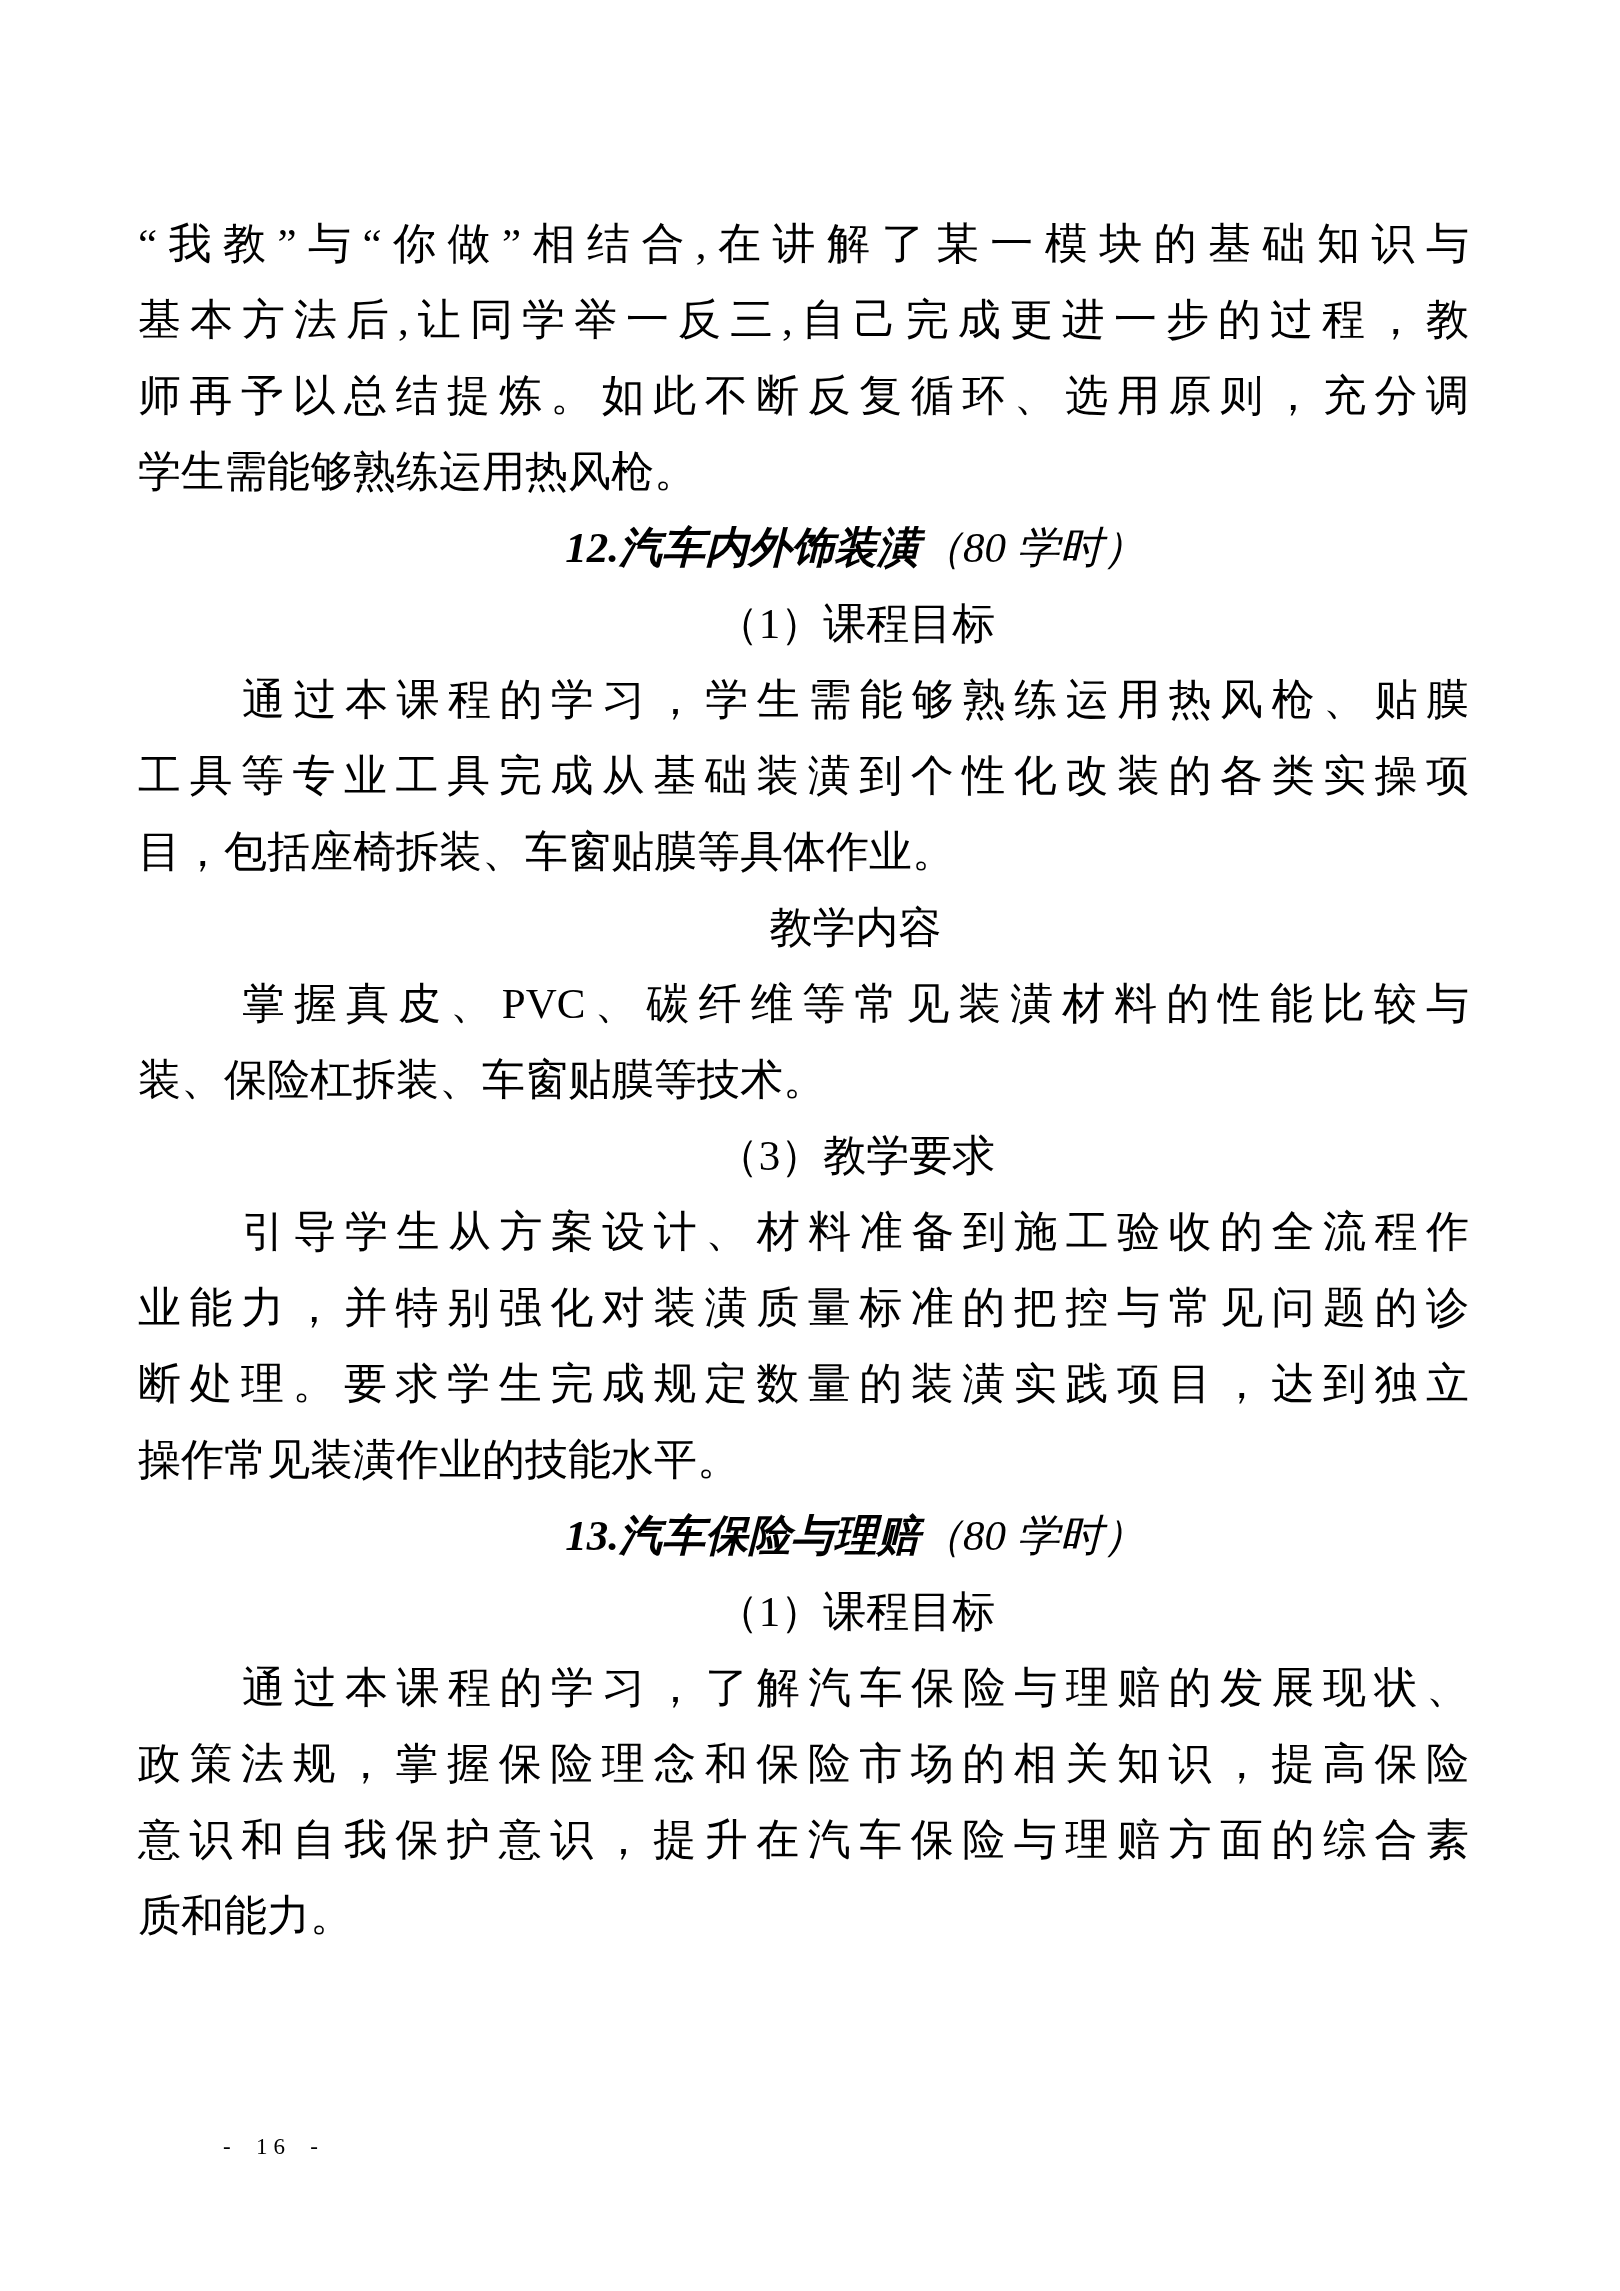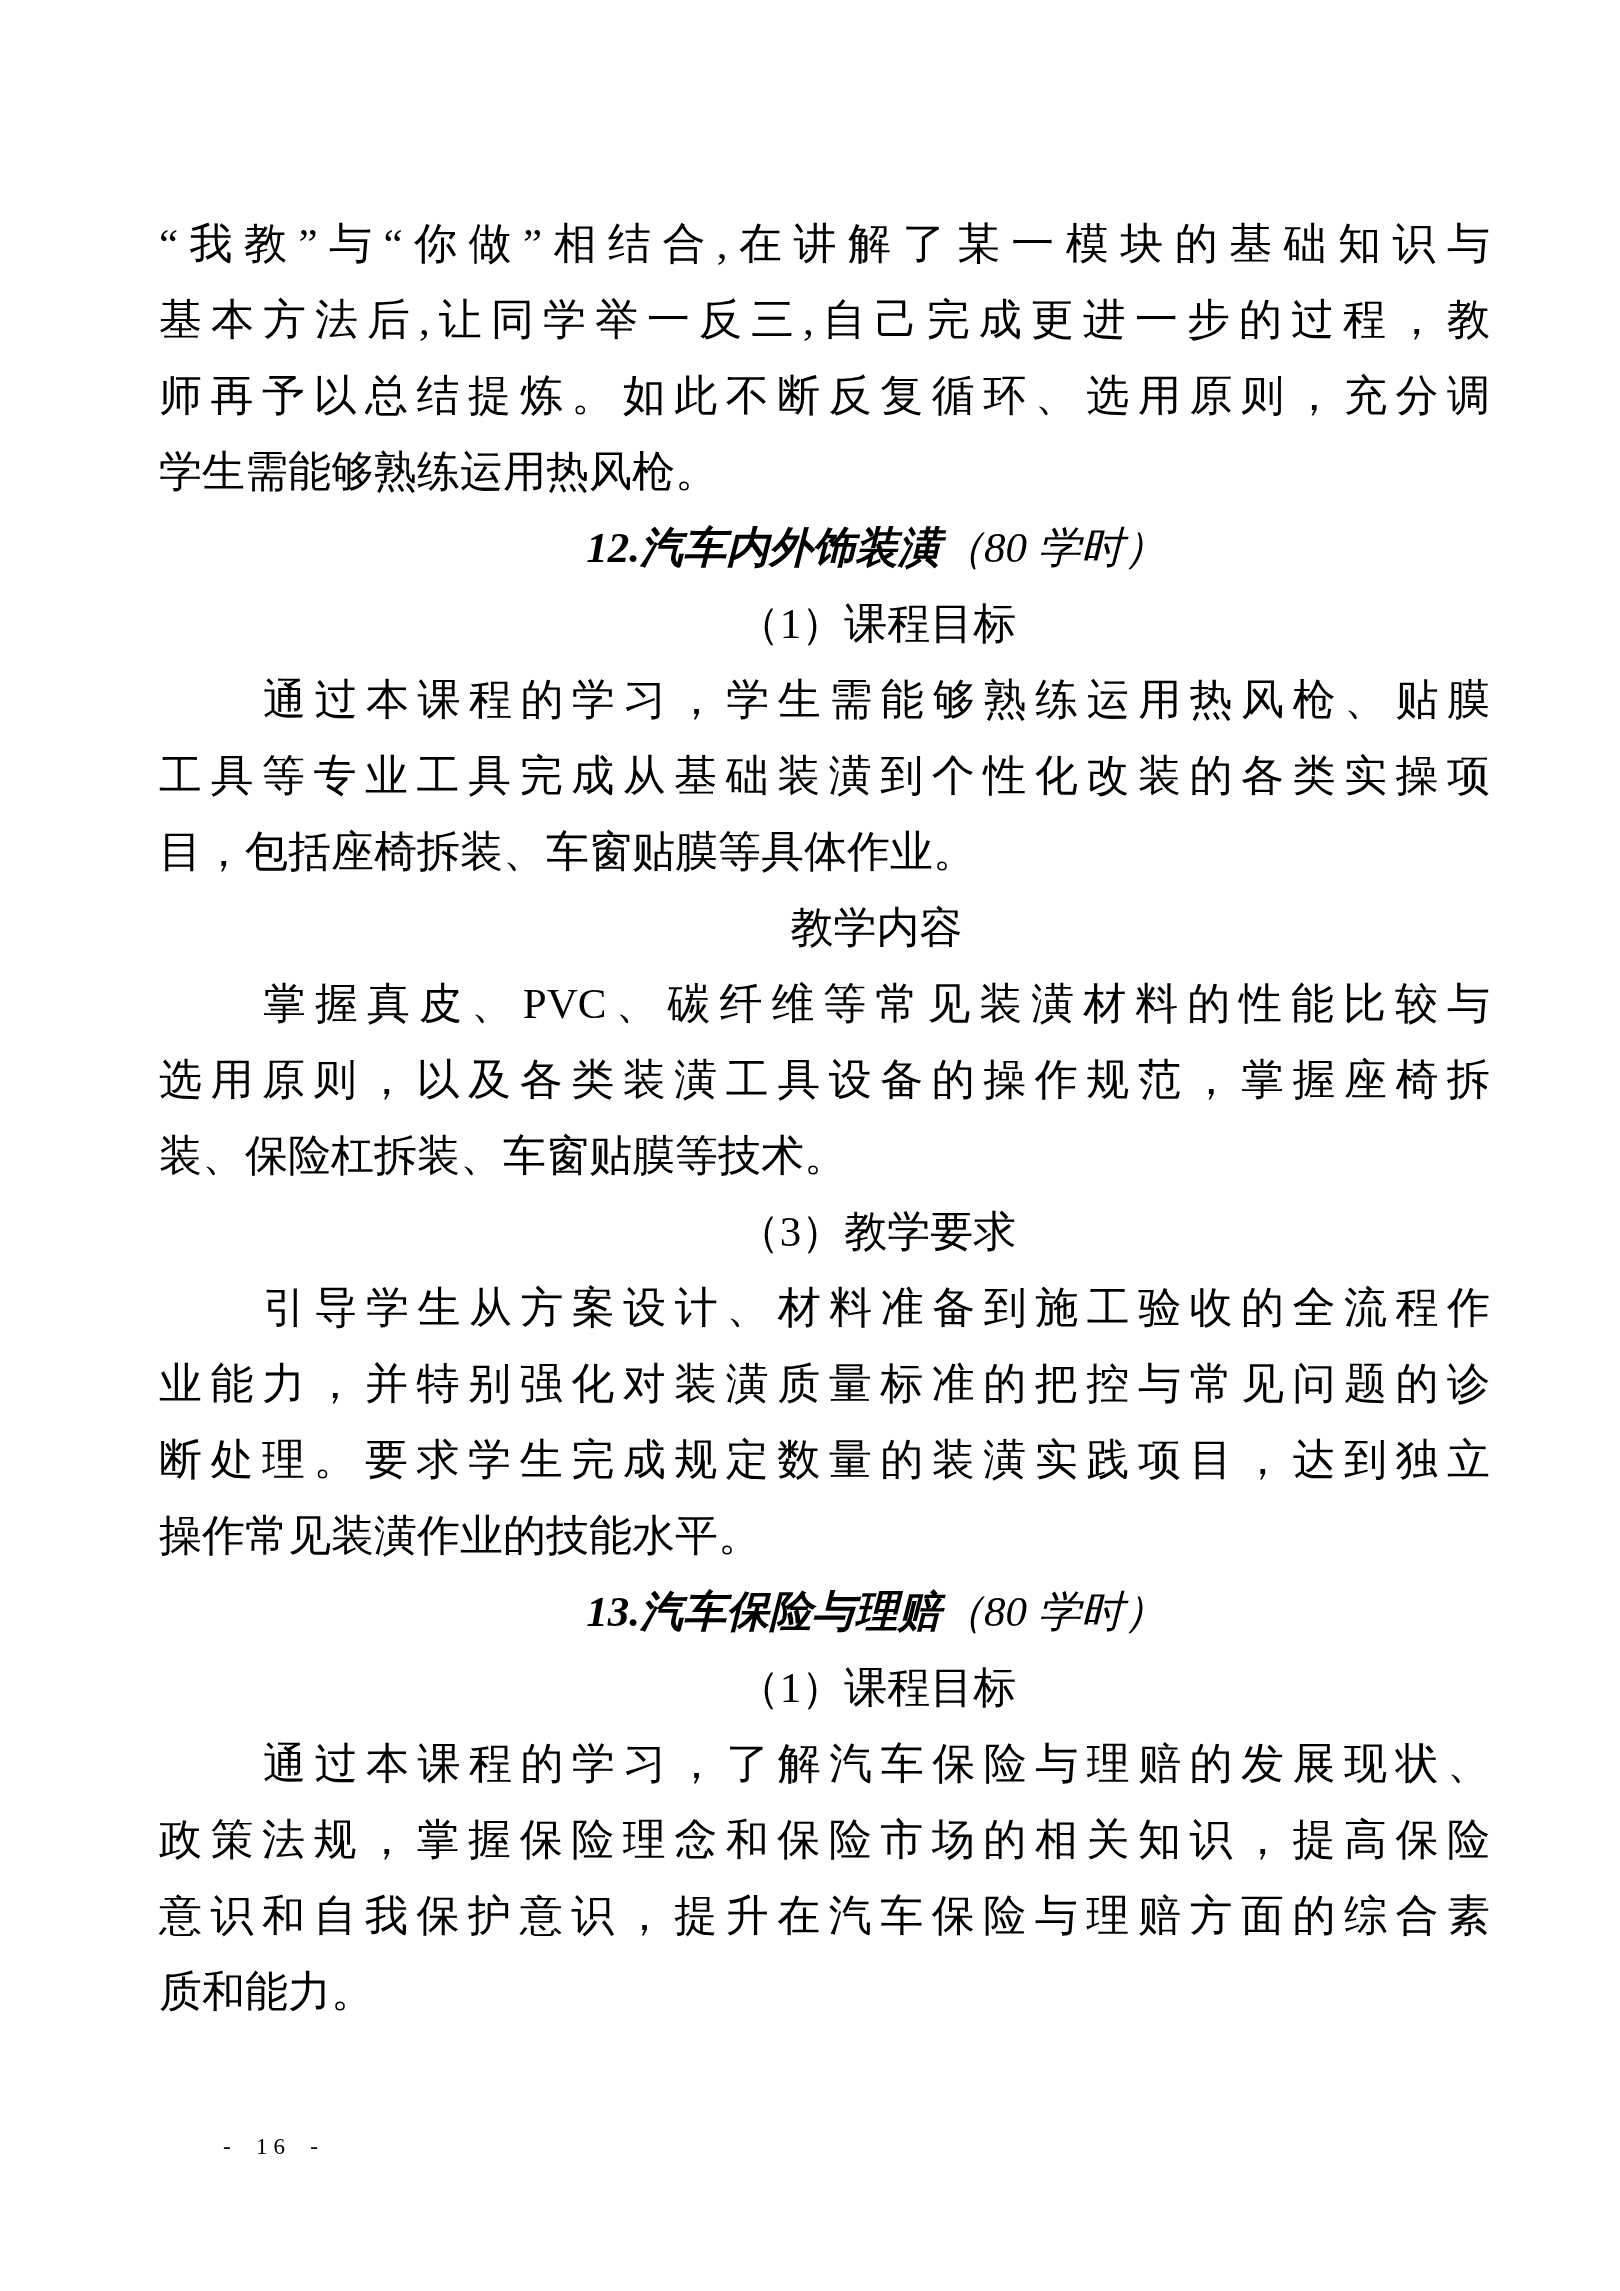--- a/index.html
+++ b/index.html
@@ -11,21 +11,21 @@
     position:relative;
     width:1620px;
     height:2292px;
     background:#ffffff;
     overflow:hidden;
     font-family:"Liberation Serif", serif;
     color:#000000;
   }
   .content{
     position:absolute;
-    left:159px;
+    left:138px;
     top:206px;
     width:1331px;
   }
   .line{
     height:76px;
     line-height:76px;
     font-size:43px;
   }
   .line.body{
     text-align:justify;
@@ -72,21 +72,20 @@
       <div class="line body">基本方法后,让同学举一反三,自己完成更进一步的过程，教</div>
       <div class="line body">师再予以总结提炼。如此不断反复循环、选用原则，充分调</div>
       <div class="line end">学生需能够熟练运用热风枪。</div>
       <div class="line heading"><span class="heading-bold">12.汽车内外饰装潢</span><span class="heading-rest">（80 学时）</span></div>
       <div class="line label">（1）课程目标</div>
       <div class="line body-indent">通过本课程的学习，学生需能够熟练运用热风枪、贴膜</div>
       <div class="line body">工具等专业工具完成从基础装潢到个性化改装的各类实操项</div>
       <div class="line end">目，包括座椅拆装、车窗贴膜等具体作业。</div>
       <div class="line label">教学内容</div>
       <div class="line body-indent">掌握真皮、PVC、碳纤维等常见装潢材料的性能比较与</div>
-      <div class="line body">选用原则，以及各类装潢工具设备的操作规范，掌握座椅拆</div>
       <div class="line end">装、保险杠拆装、车窗贴膜等技术。</div>
       <div class="line label">（3）教学要求</div>
       <div class="line body-indent">引导学生从方案设计、材料准备到施工验收的全流程作</div>
       <div class="line body">业能力，并特别强化对装潢质量标准的把控与常见问题的诊</div>
       <div class="line body">断处理。要求学生完成规定数量的装潢实践项目，达到独立</div>
       <div class="line end">操作常见装潢作业的技能水平。</div>
       <div class="line heading"><span class="heading-bold">13.汽车保险与理赔</span><span class="heading-rest">（80 学时）</span></div>
       <div class="line label">（1）课程目标</div>
       <div class="line body-indent">通过本课程的学习，了解汽车保险与理赔的发展现状、</div>
       <div class="line body">政策法规，掌握保险理念和保险市场的相关知识，提高保险</div>

